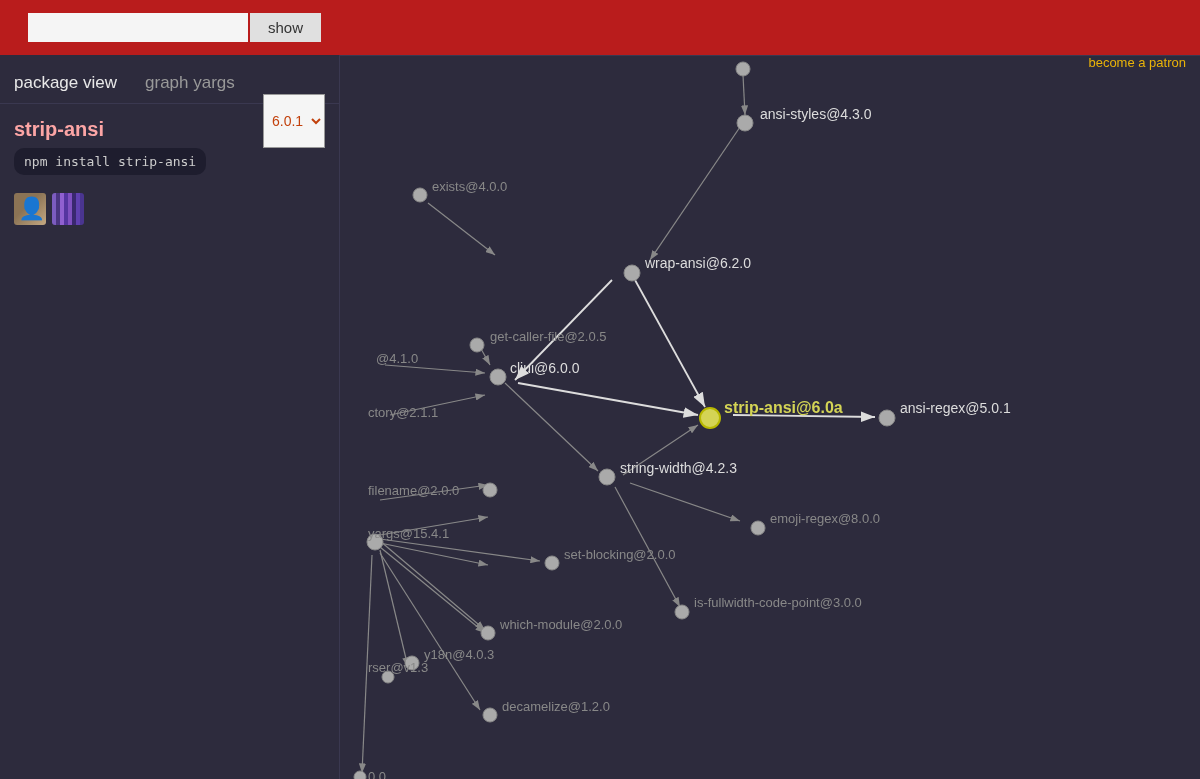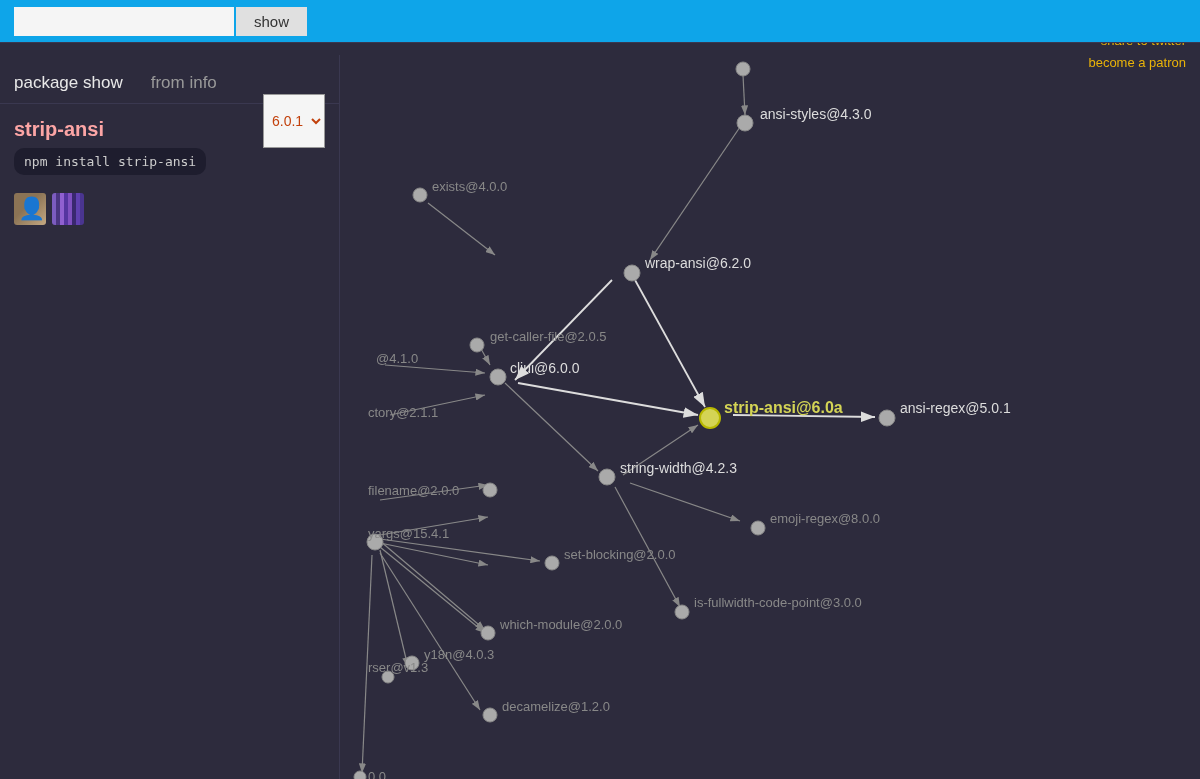--- a/index.html
+++ b/index.html
@@ -10,25 +10,25 @@
       width: 1200px;
       height: 779px;
       overflow: hidden;
       position: relative;
     }
 
     
     #topbar {
       position: absolute;
       top: 0; left: 0; right: 0;
-      height: 43px;
-      background: #0ea5e9;
+      height: 56px;
+      background: #b91c1c;
       display: flex;
       align-items: center;
-      padding: 0 14px;
+      padding: 0 28px;
       border-bottom: 1px solid #3a3850;
       z-index: 10;
     }
     #search-input {
       background: #f5f5f5;
       color: #333;
       border: none;
       padding: 6px 10px;
       font-size: 15px;
       width: 220px;
@@ -238,22 +238,22 @@
 </div>
 
 <div id="top-right-links">
   <a href="#">view source code</a>
   <a href="#">share to twitter</a>
   <a href="#">become a patron</a>
 </div>
 
 <div id="sidebar">
   <div id="sidebar-tabs">
-    <div class="sidebar-tab active">package show</div>
-    <div class="sidebar-tab">from info</div>
+    <div class="sidebar-tab active">package view</div>
+    <div class="sidebar-tab">graph yargs</div>
   </div>
   <div id="sidebar-content">
     <div style="display:flex; justify-content:space-between; align-items:flex-start;">
       <div id="package-name">strip-ansi</div>
       <select id="version-select">
         <option>6.0.1</option>
         <option>6.0.0</option>
         <option>5.2.0</option>
         <option>5.0.0</option>
         <option>4.0.0</option>

